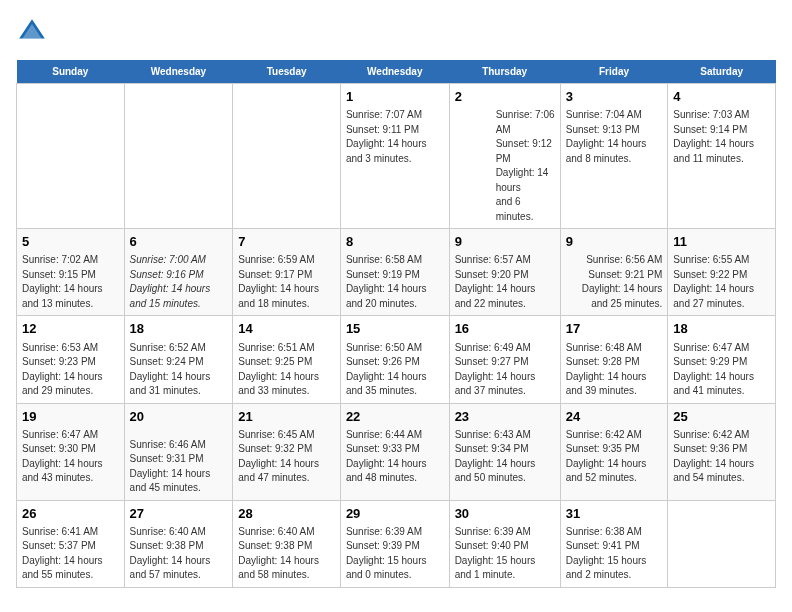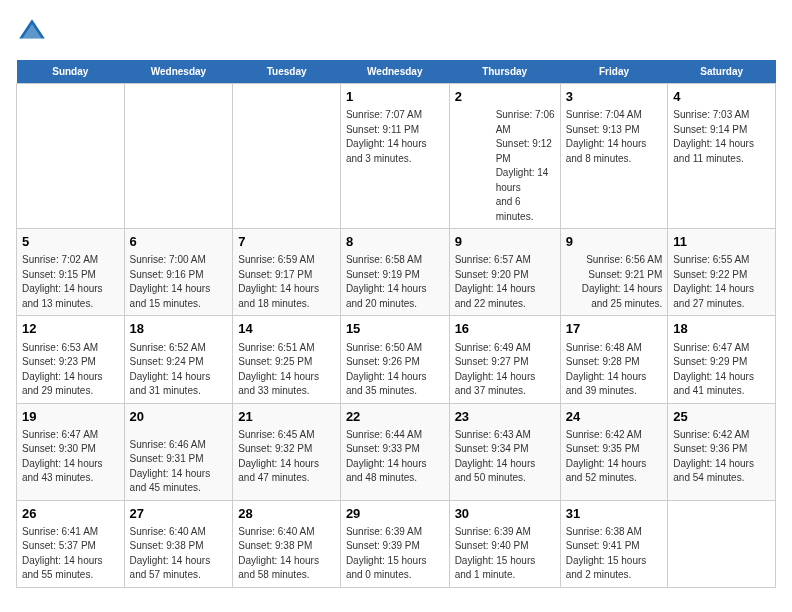--- a/index.html
+++ b/index.html
@@ -148,21 +148,21 @@
       <tr>
         <td>
           <span class="date-num">5</span>
           <div class="cell-text" style="white-space: pre-line;">Sunrise: 7:02 AM
 Sunset: 9:15 PM
 Daylight: 14 hours
 and 13 minutes.</div>
         </td>
         <td>
           <span class="date-num">6</span>
-          <div class="cell-text" style="white-space: pre-line;">Sunrise: 7:00 AM
+          <div class="cell-text" style="white-space: pre-line; font-style: italic;">Sunrise: 7:00 AM
 Sunset: 9:16 PM
 Daylight: 14 hours
 and 15 minutes.</div>
         </td>
         <td>
           <span class="date-num">7</span>
           <div class="cell-text" style="white-space: pre-line;">Sunrise: 6:59 AM
 Sunset: 9:17 PM
 Daylight: 14 hours
 and 18 minutes.</div>

